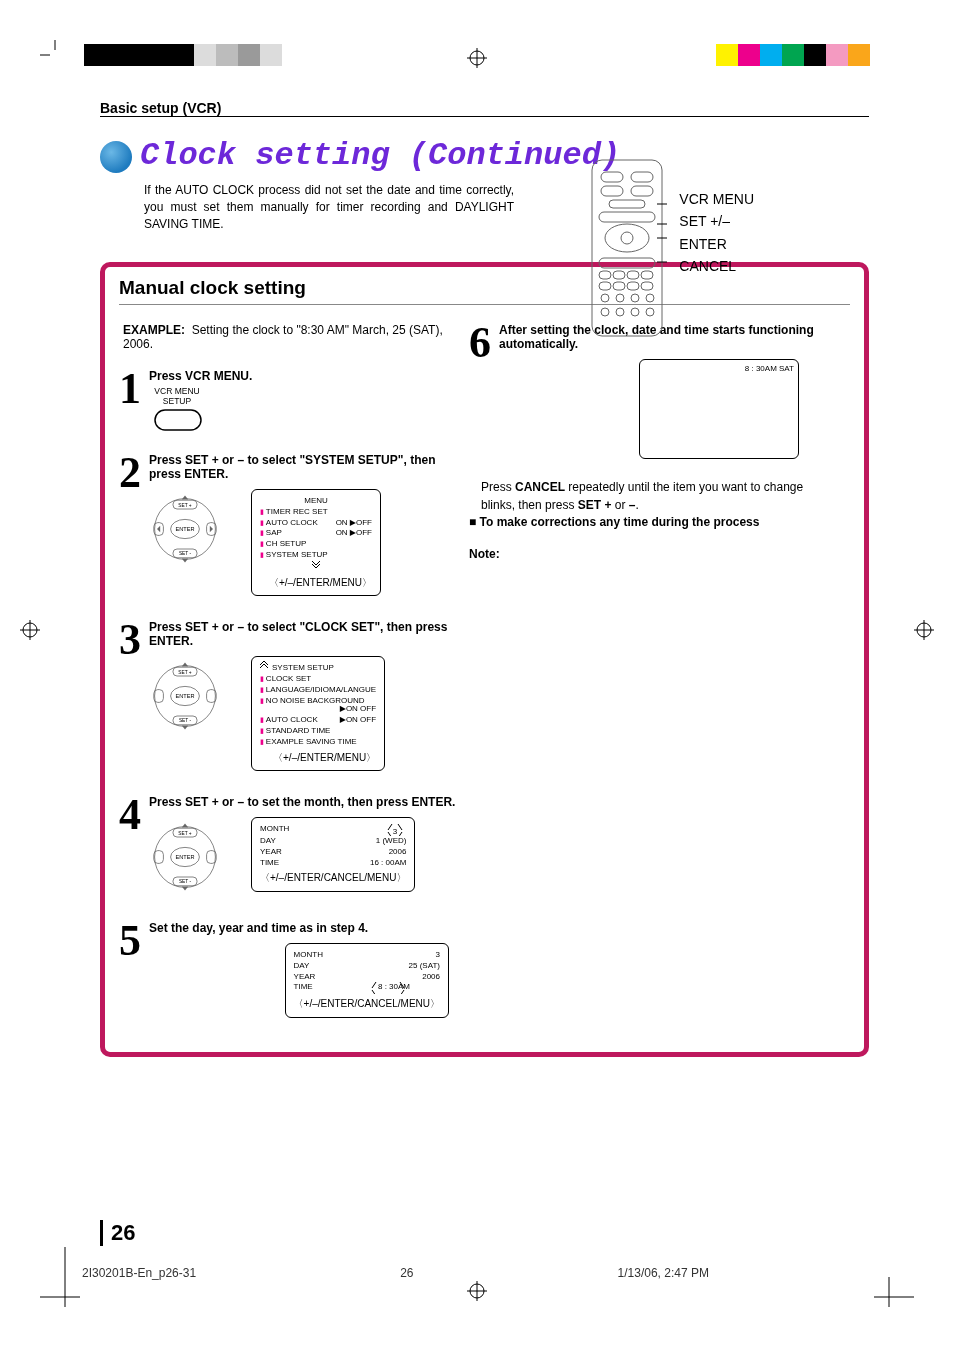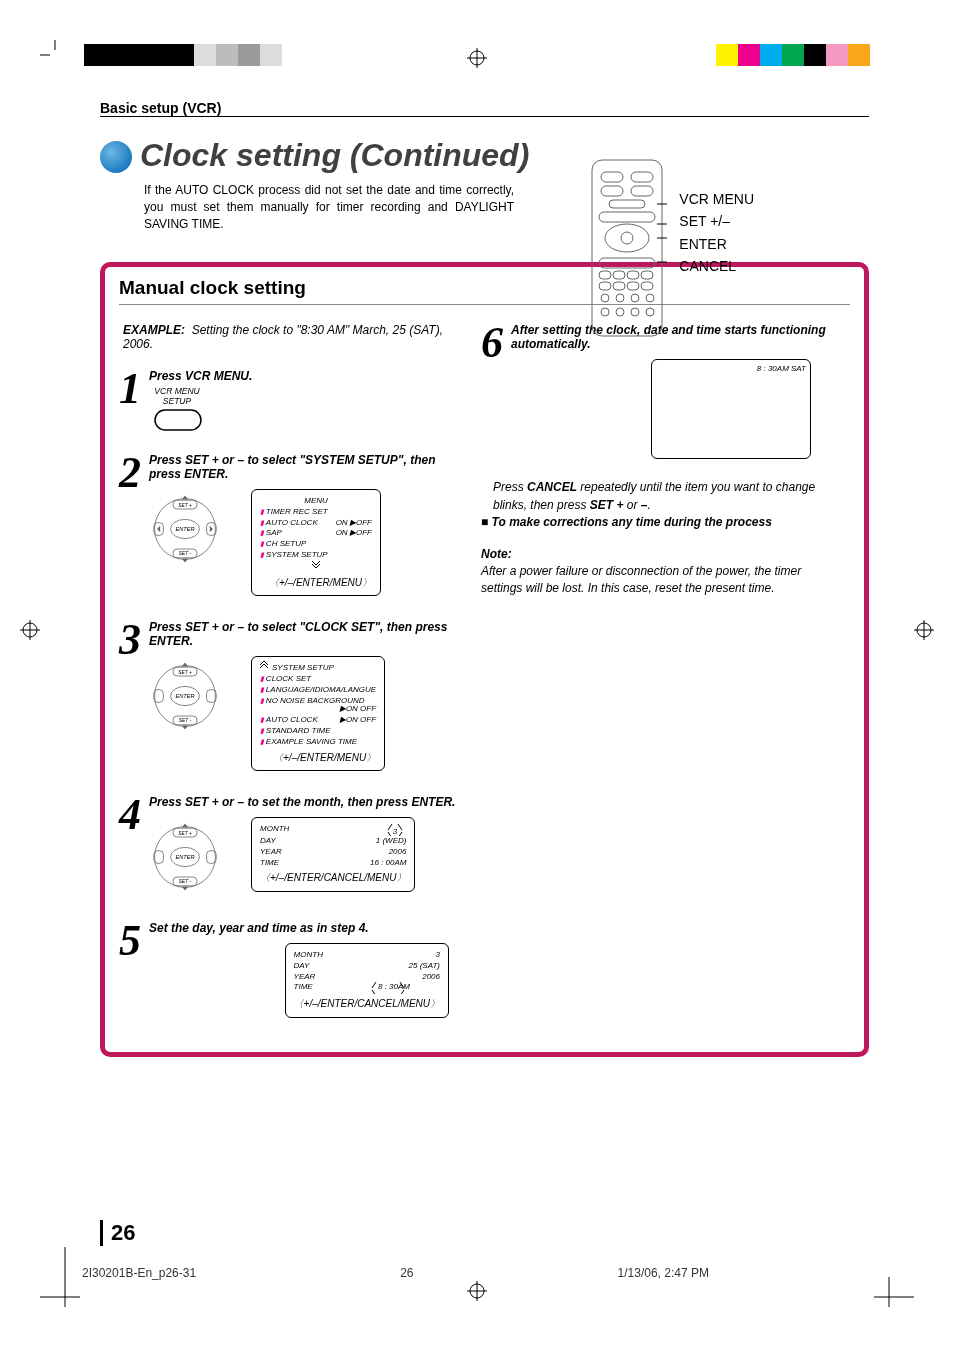--- a/index.html
+++ b/index.html
@@ -61,25 +61,25 @@
     gap: 8px;
   }
   .circle-dot {
     width: 32px; height: 32px;
     background: radial-gradient(circle at 35% 35%, #6bb8e6, #1e7bbf 70%);
     border-radius: 50%;
     margin-top: 4px;
     flex-shrink: 0;
   }
   .italic-title {
-    font-family: Liberation Sans, sans-serif;
+    font-family: Liberation Mono, monospace;
     font-style: italic;
     font-size: 32px;
     font-weight: bold;
-    color: #404040;
+    color: #6d28d9;
   }
   .intro-text {
     font-size: 12px;
     line-height: 1.4;
     margin-left: 44px;
     width: 370px;
     text-align: justify;
   }
   .top-right-remote {
     position: absolute;
@@ -103,22 +103,20 @@
   }
   .section-title {
     font-size: 19px;
     font-weight: bold;
     border-bottom: 1px solid #888;
     padding-bottom: 5px;
     margin-bottom: 18px;
   }
   .two-col {
     display: flex;
-    gap: 12px;
-    font-style: italic;
   }
   .col {
     width: 350px;
   }
   .col.left-col { border-right: none; }
   .example-line {
     font-size: 12px;
     margin-bottom: 18px;
     margin-left: 4px;
   }
@@ -550,21 +548,20 @@
             <div style="clear:both"></div>
           </div>
         </div>
 
         <div class="right-notice">
           <div style="margin-left:12px">
             <span>Press </span><b>CANCEL</b><span> repeatedly until the item you want to change blinks, then press </span><b>SET +</b><span> or </span><b>–</b><span>.</span>
           </div>
           <div><span class="sq-lead"></span><b>To make corrections any time during the process</b></div>
           <div class="note-label">Note:</div>
-          <div>After a power failure or disconnection of the power, the timer settings will be lost. In this case, reset the present time.</div>
         </div>
       </div>
     </div>
   </div>
 
   <div class="page-num">26</div>
 
   <div class="footer-info">
     <span>2I30201B-En_p26-31</span>
     <span>26</span>

